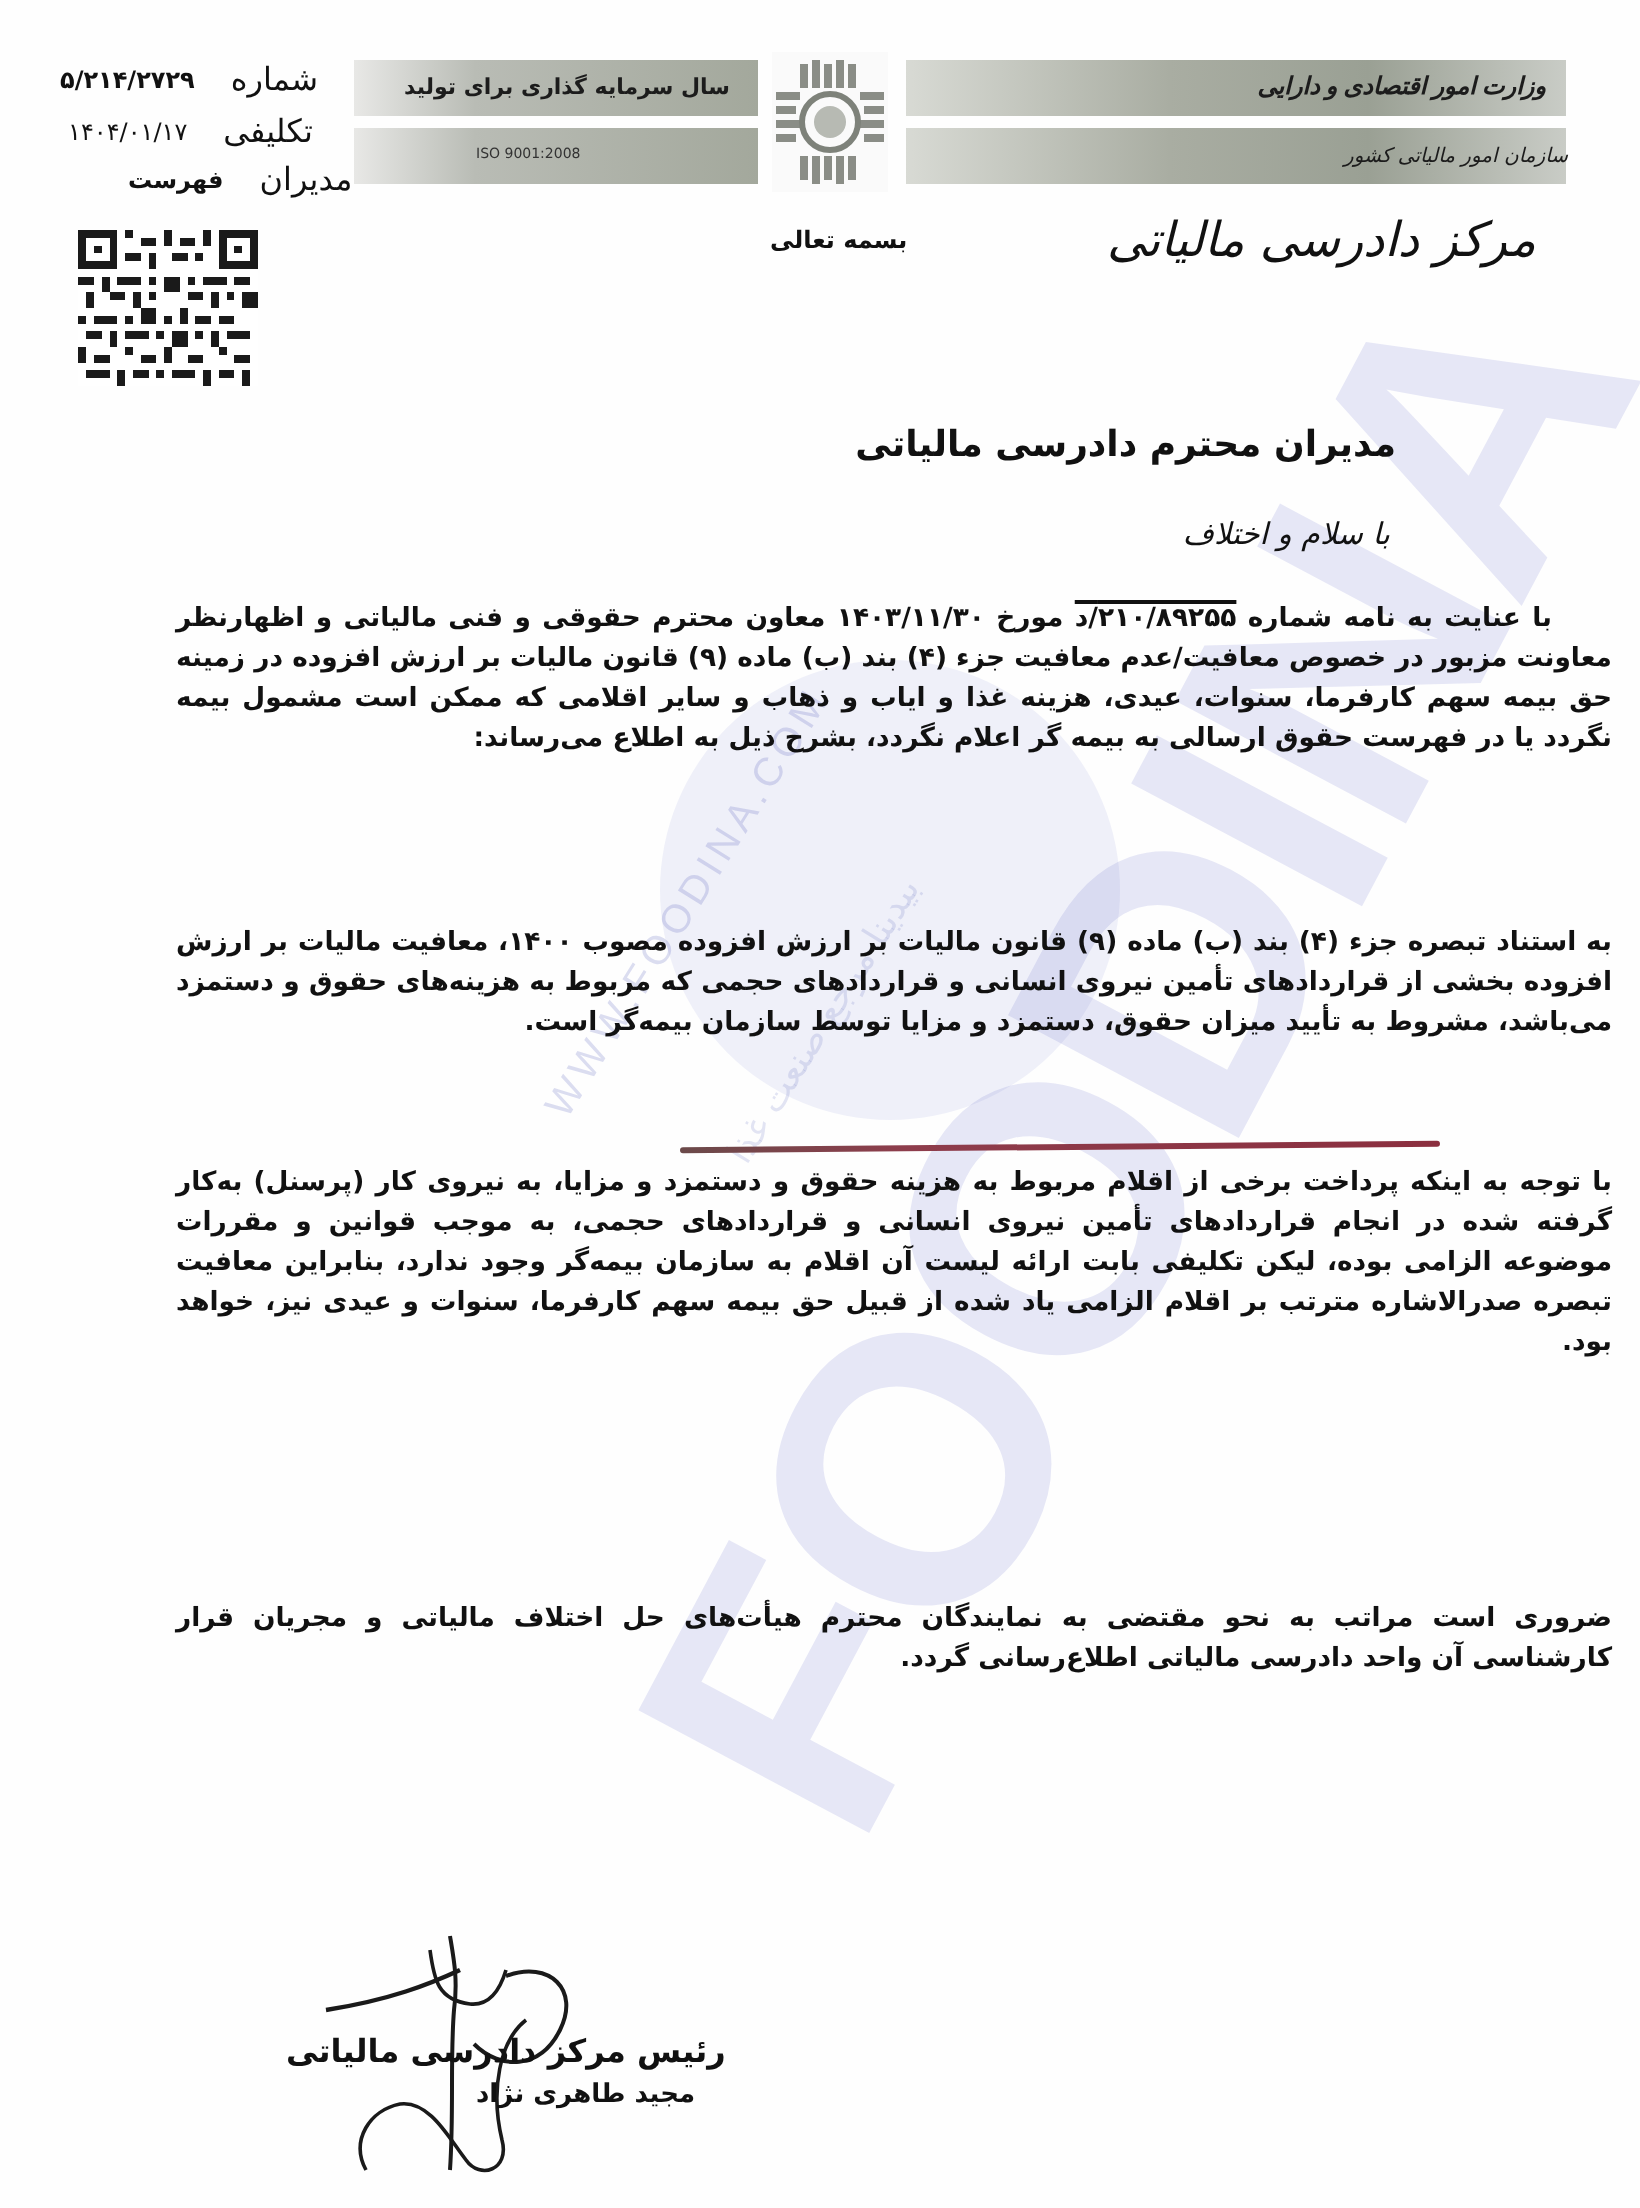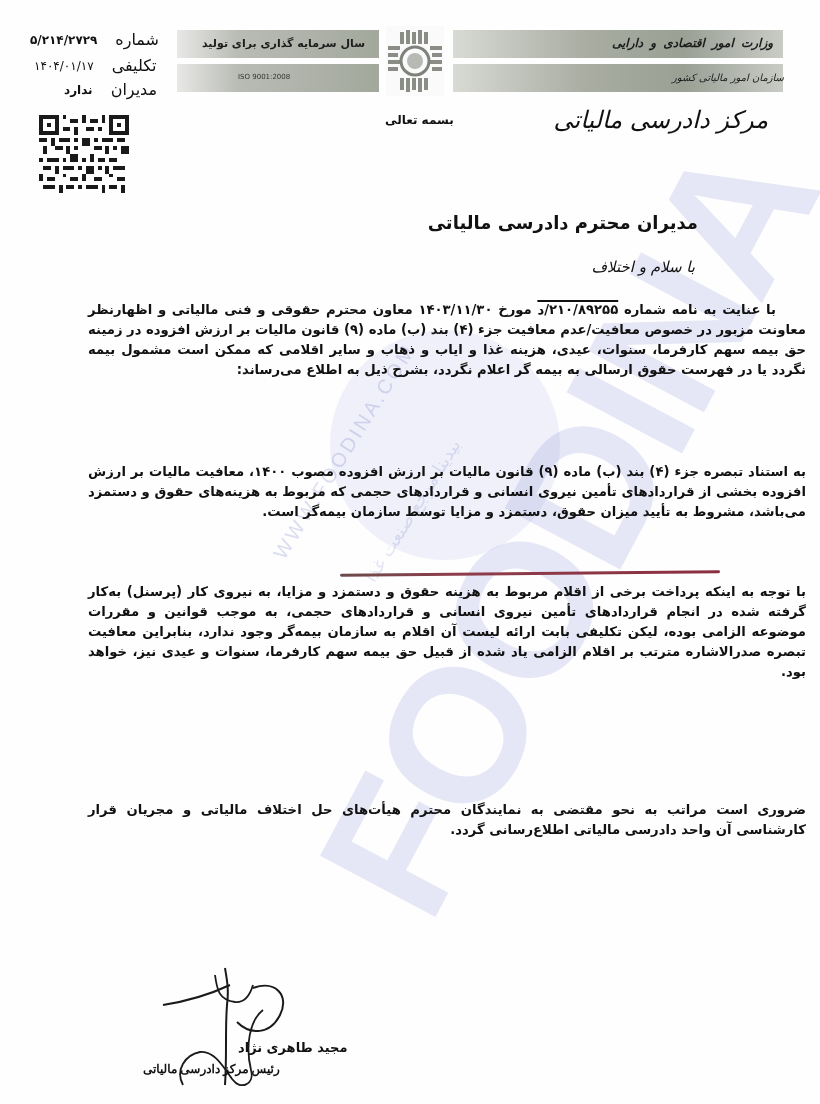--- a/index.html
+++ b/index.html
@@ -11,21 +11,21 @@
   }
   .page { position:absolute; inset:0; background:#fefefe; }
 
   
   .hdr-band { position:absolute; height:28px; background:linear-gradient(90deg,#d8dad4 0%,#a9ada2 40%,#9aa094 70%,#c9ccc6 100%); }
   .hdr-band.r1 { left:453px; top:30px; width:330px; }
   .hdr-band.r2 { left:453px; top:64px; width:330px; }
   .hdr-band.l1 { left:177px; top:30px; width:202px; background:linear-gradient(90deg,#e8e8e6 0%,#b9bcb5 30%,#a3a89c 100%); }
   .hdr-band.l2 { left:177px; top:64px; width:202px; background:linear-gradient(90deg,#e8e8e6 0%,#b9bcb5 30%,#a3a89c 100%); }
   .band-text { position:absolute; font-size:11px; font-weight:bold; color:#1c1c1c; direction:rtl; white-space:nowrap; }
-  .ministry { right:47px; top:36px; font-family:Liberation Mono, monospace; font-style:italic; font-size:12px; }
+  .ministry { right:47px; top:36px; font-family:Liberation Serif, serif; font-style:italic; font-size:12px; }
   .org { right:36px; top:72px; font-family:"DejaVu Serif", serif; font-style:italic; font-size:10px; font-weight:normal; }
   .slogan { right:455px; top:37px; font-size:11px; }
   .iso { left:238px; top:73px; font-size:7px; font-weight:normal; color:#333; direction:ltr; }
 
   .emblem { position:absolute; left:386px; top:26px; width:58px; height:70px; }
 
   .center-name { position:absolute; right:52px; top:106px; font-family:"DejaVu Serif", serif; font-style:italic; font-size:24px; direction:rtl; color:#111; }
   .bismillah { position:absolute; left:385px; top:113px; font-size:12px; font-weight:bold; direction:rtl; }
   .meta-row { position:absolute; display:flex; gap:18px; align-items:center; direction:rtl; }
   .qr { position:absolute; left:38px; top:115px; width:92px; height:78px; }
@@ -40,21 +40,21 @@
   .p3 { top:582px; text-indent:0; }
   .p4 { top:800px; }
 
   .underline-mark { position:absolute; left:340px; top:572px; width:380px; height:3px; background:linear-gradient(90deg,#6b4a4a 0%,#8e3d4c 30%,#8b2f3f 100%); border-radius:2px; transform:rotate(-0.5deg); }
 
   .strike { text-decoration:overline; text-decoration-thickness:2px; }
 
   
   .sig-svg { position:absolute; left:155px; top:960px; width:150px; height:135px; }
   .signer-name { position:absolute; left:238px; top:1040px; font-size:13px; font-weight:bold; direction:rtl; }
-  .signer-title { position:absolute; left:143px; top:1062px; font-size:12px; font-weight:bold; direction:rtl;font-family:Liberation Serif, serif; }
+  .signer-title { position:absolute; left:143px; top:1016px; font-size:16px; font-weight:bold; direction:rtl; }
 
   
   .wm { position:absolute; pointer-events:none; }
   .wm-big { left:150px; top:420px; font-size:190px; font-weight:bold; color:rgba(70,80,190,0.13); transform:rotate(-62deg); letter-spacing:-6px; font-family:"Liberation Sans", sans-serif; }
   .wm-url { left:220px; top:440px; font-size:20px; color:rgba(60,70,180,0.18); transform:rotate(-58deg); letter-spacing:3px; font-family:"Liberation Sans", sans-serif; }
   .wm-fa { left:330px; top:500px; font-size:18px; color:rgba(60,70,180,0.14); transform:rotate(-58deg); direction:rtl; }
   .wm-circle { left:330px; top:330px; width:230px; height:230px; border-radius:50%; background:rgba(70,80,190,0.08); }
 </style>
 </head>
 <body>
@@ -108,21 +108,21 @@
   <div class="meta-row" style="left:30px; top:30px;">
     <span class="lbl">شماره</span>
     <span style="font-weight:bold;font-size:12px;">۵/۲۱۴/۲۷۲۹</span>
   </div>
   <div class="meta-row" style="left:34px; top:56px;">
     <span class="lbl">تکلیفی</span>
     <span style="font-weight:normal;font-size:12px;">۱۴۰۴/۰۱/۱۷</span>
   </div>
   <div class="meta-row" style="left:64px; top:80px;">
     <span class="lbl">مدیران</span>
-    <span style="font-weight:bold;font-size:12px;">ندارد</span>
+    <span style="font-weight:bold;font-size:12px;">فهرست</span>
   </div>
 
   <svg class="qr" viewBox="0 0 23 20" shape-rendering="crispEdges">
     <rect width="23" height="20" fill="#fff"></rect>
     <g fill="#1a1a1a">
       <rect x="0" y="0" width="5" height="5"></rect>
         <rect x="1" y="1" width="3" height="3" fill="#fff"></rect>
         <rect x="2" y="2" width="1" height="1"></rect>
       <rect x="18" y="0" width="5" height="5"></rect>
         <rect x="19" y="1" width="3" height="3" fill="#fff"></rect>

